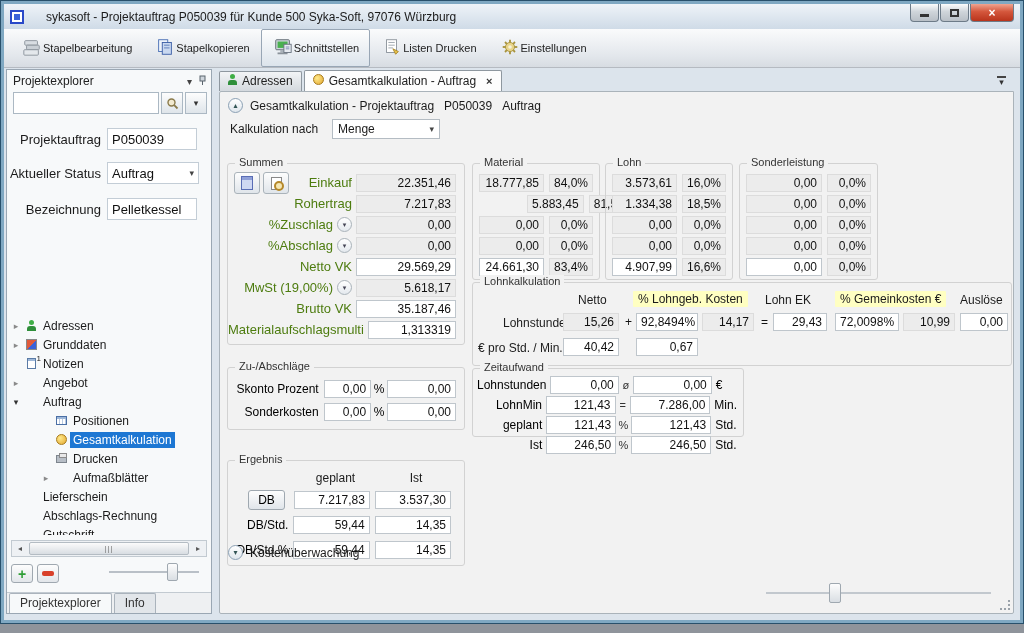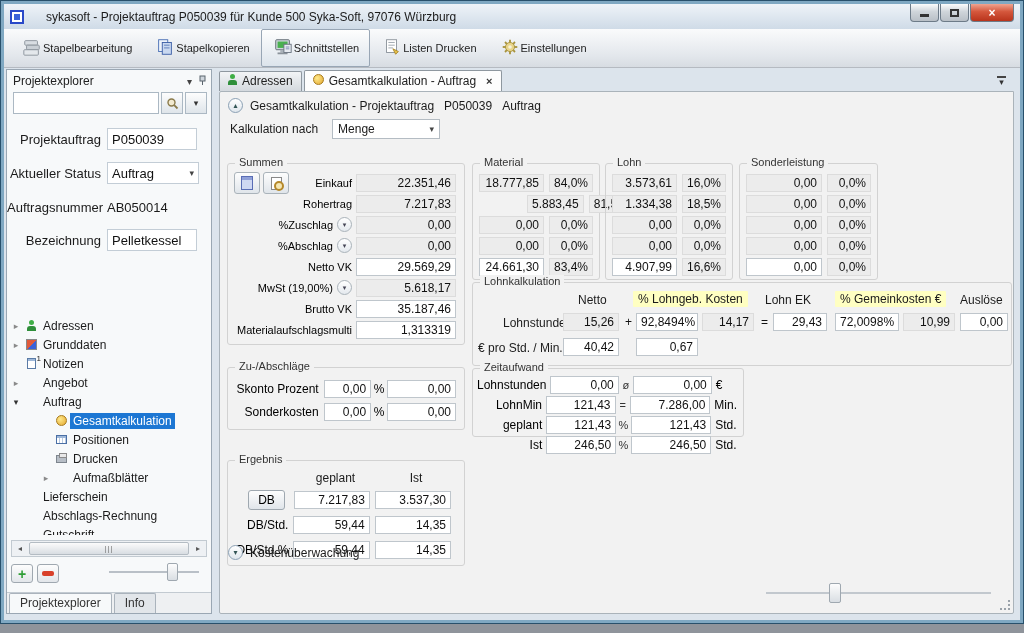--- a/index.html
+++ b/index.html
@@ -133,21 +133,21 @@
   .groupbox { position:absolute; border:1px solid #d2d2d2; border-radius:3px;margin-top:28px; }
   .gb-title { position:absolute; top:-8px; left:7px; background:#f2f2f2; padding:0 4px; font-size:11px; color:#333; }
 
   .ro-field, .ed-field { height:18px; font-size:12px; text-align:right; padding:1px 4px; color:#111; line-height:15px; }
   .ro-field { background:#ececec; border:1px solid #dcdcdc; }
   .ed-field { background:#fff; border:1px solid #bfc6cc; }
 
   
   #gb-summen { left:7px; top:43px; width:238px; height:182px; }
   .sm-row { position:absolute; left:0; right:8px; height:21px; display:flex; align-items:center; justify-content:flex-end; }
-  .sm-label { font-size:11px; color:#000000; margin-right:4px; white-space:nowrap; }
+  .sm-label { font-size:13px; color:#4d7c0f; margin-right:4px; white-space:nowrap; }
   .sm-chev { width:15px; height:15px; border-radius:50%; border:1px solid #aab3ba; background:linear-gradient(#fff,#e4e9ee);
              display:flex; align-items:center; justify-content:center; font-size:7px; color:#445; margin-right:4px; }
   .sm-field { width:100px; }
   #summen-icons { position:absolute; top:8px; left:6px; display:flex; }
   .mini-btn { width:26px; height:22px; border:1px solid #aab3ba; border-radius:3px; background:linear-gradient(#fdfdfd,#e0e5ea);
               display:flex; align-items:center; justify-content:center; margin-right:3px; }
   .ic-calc { width:12px; height:14px; background:#cfd8f2; border:1px solid #5a6db5;
              box-shadow:inset 0 3px 0 #8fa0d8; }
   .ic-preview { width:11px; height:13px; background:#fff; border:1px solid #888; position:relative; }
   .ic-preview::after { content:""; position:absolute; right:-3px; bottom:-2px; width:6px; height:6px; border:2px solid #b5882a; border-radius:50%; background:#f4e6b2; }
@@ -318,24 +318,20 @@
         <span class="lp-label">Projektauftrag</span>
         <input class="lp-input" value="P050039" style="">
       </div>
       <div class="lp-row">
         <span class="lp-label">Aktueller Status</span>
         <span class="lp-select">
           <span>Auftrag</span>
           <span class="arrow">▾</span>
         </span>
       </div>
-      <div class="lp-row" style="margin-top:16px;">
-        <span class="lp-label">Auftragsnummer</span>
-        <span class="lp-static">AB050014</span>
-      </div>
       <div class="lp-row" style="margin-top:14px;">
         <span class="lp-label">Bezeichnung</span>
         <input class="lp-input" value="Pelletkessel" style="">
       </div>
     </div>
 
     <div id="tree">
       <div class="trow">
             <span class="exp">▸</span>
             <span class="ticon">
@@ -361,33 +357,33 @@
       <div class="trow">
             <span class="exp">▸</span>
             <span class="ticon"></span>
             <span class="tlabel">Angebot</span>
           </div>
       <div class="trow">
             <span class="exp open">▾</span>
             <span class="ticon"></span>
             <span class="tlabel">Auftrag</span>
           </div>
+      <div class="trow lvl1">
+            <span class="exp"></span>
+            <span class="ticon">
+              <span class="ic ic-table"></span>
+            </span>
+            <span class="tlabel">Positionen</span>
+          </div>
       <div class="trow lvl1 sel">
             <span class="exp"></span>
             <span class="ticon">
               <span class="ic ic-coin"></span>
             </span>
             <span class="tlabel">Gesamtkalkulation</span>
-          </div>
-      <div class="trow lvl1">
-            <span class="exp"></span>
-            <span class="ticon">
-              <span class="ic ic-table"></span>
-            </span>
-            <span class="tlabel">Positionen</span>
           </div>
       <div class="trow lvl1">
             <span class="exp"></span>
             <span class="ticon">
               <span class="ic ic-printer"></span>
             </span>
             <span class="tlabel">Drucken</span>
           </div>
       <div class="trow lvl1">
             <span class="exp">▸</span>

